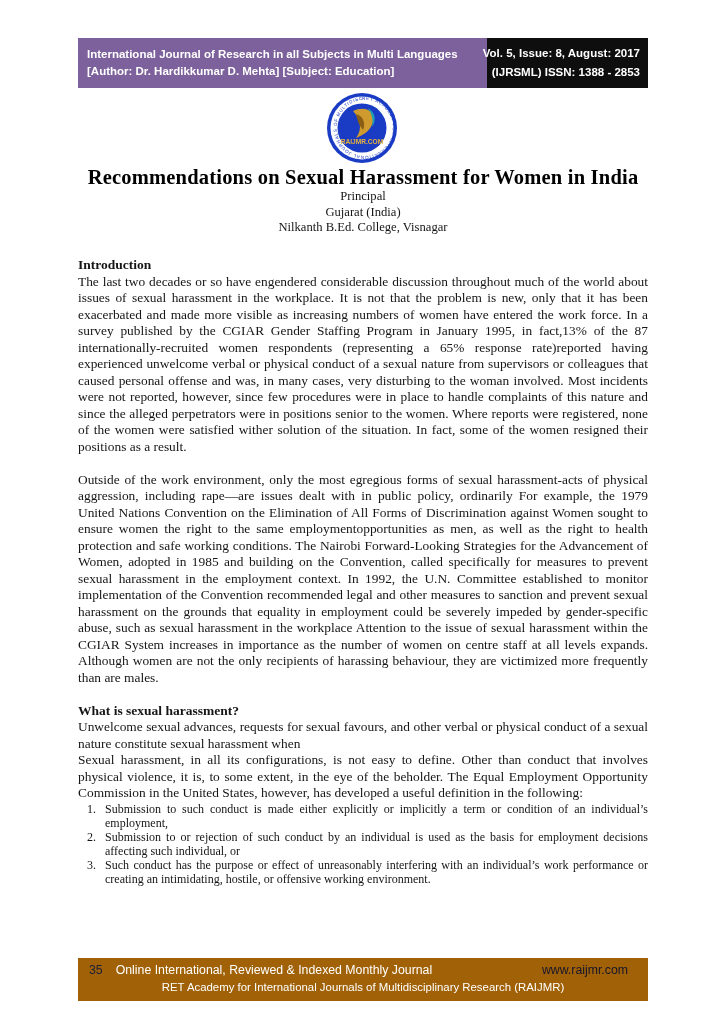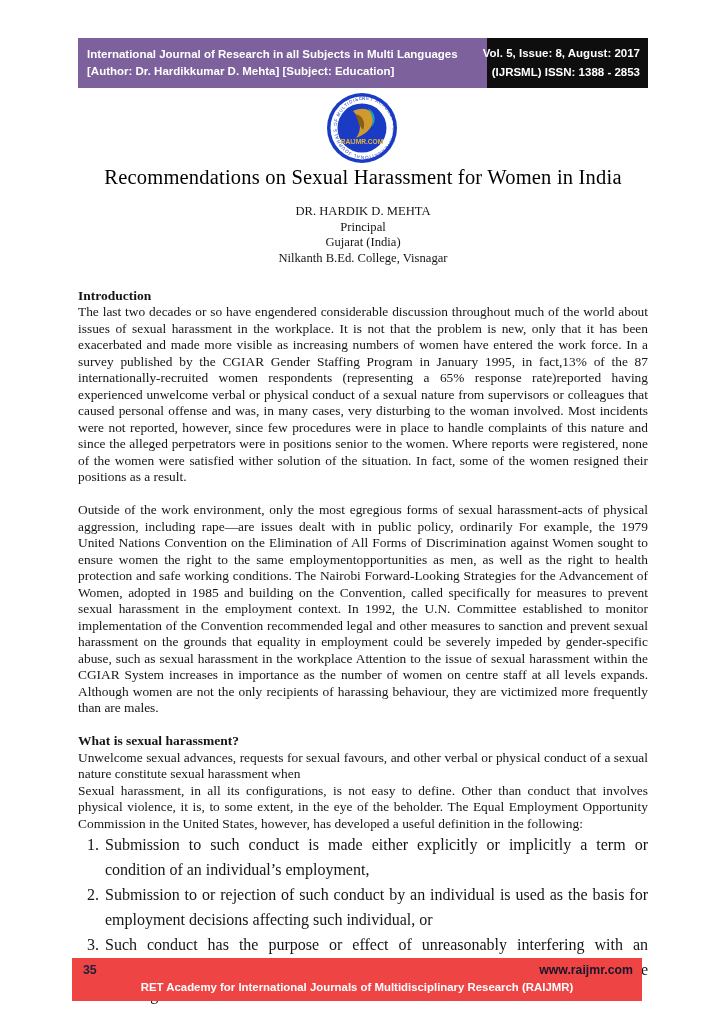--- a/index.html
+++ b/index.html
@@ -46,23 +46,22 @@
     position:absolute; top:92px; left:50%;
     transform:translateX(-50%);
     width:72px; height:72px;
   }
   
   .content {
     position:absolute; left:78px; top:166px; width:570px;
   }
   .article-title {
     text-align:center;
-    font-size:20.5px; font-weight:normal;
+    font-size:20.5px; font-weight:bold;
     color:#000000;
-    margin-bottom:15px;
     white-space:nowrap;
     letter-spacing:0.2px;
   }
   .author-block {
     text-align:center;
     font-size:12.6px;
     line-height:1.25;
     margin-bottom:21px;
   }
   .section-heading {
@@ -77,44 +76,44 @@
   .para-gap { height:16.5px; }
   ol.def-list {
     list-style:none;
     counter-reset:defs;
     margin:0;
   }
   ol.def-list li {
     counter-increment:defs;
     position:relative;
     padding-left:27px;
-    font-size:16px; line-height:25px;
+    font-size:12px; line-height:14px;
     text-align:justify;
   }
   ol.def-list li::before {
     content:counter(defs) ".";
     position:absolute; left:9px;
   }
   
   .footer-bar {
-    position:absolute; left:72px; top:958px;
+    position:absolute; left:78px; top:958px;
     width:570px; height:43px;
-    background:#ef4444;
+    background:#a16207;
     font-family:"Liberation Sans", sans-serif;
-    font-weight:bold;
+    font-weight:normal;
     padding-top:5px;
   }
   .footer-row1 {
     display:flex; align-items:baseline;
     font-size:12.3px;
     line-height:1.3;
   }
   .footer-page-num { color:#20203a; margin-left:11px; }
   .footer-journal  { color:#ffffff; margin-left:13px; }
-  .footer-site     { color:#16162c; margin-left:auto; margin-right:9px; }
+  .footer-site     { color:#16162c; margin-left:auto; margin-right:20px; }
   .footer-row2 {
     text-align:center;
     color:#ffffff;
     font-size:11.4px;
     line-height:1.45;
   }
 </style>
 </head>
 <body>
 
@@ -147,21 +146,20 @@
       <path d="M30 22 C37 24 40 31 37 38 C33 33 31 28 30 22 Z" fill="#8a5d14"></path>
       <text x="36" y="52" text-anchor="middle" font-family="Liberation Sans, sans-serif" font-weight="bold" font-size="6.6" fill="#e6b33c">RAIJMR.COM</text>
     </svg>
   </div>
 
   <div class="content">
 
     <div class="article-title">Recommendations on Sexual Harassment for Women in India</div>
 
     <div class="author-block">
-      <div>DR. HARDIK D. MEHTA</div>
       <div>Principal</div>
       <div>Gujarat (India)</div>
       <div>Nilkanth B.Ed. College, Visnagar</div>
     </div>
 
     <div class="section-heading">Introduction</div>
     <p class="para">The last two decades or so have engendered considerable discussion throughout much of the world about issues of sexual harassment in the workplace.  It is not that the problem is new, only that it has been exacerbated and made more visible as increasing numbers of women have entered the work force. In a survey published by the CGIAR Gender Staffing Program in January 1995, in fact,13% of the 87 internationally-recruited women respondents (representing a 65% response rate)reported having experienced unwelcome verbal or physical conduct of a sexual nature from supervisors or colleagues that caused personal offense and was, in many cases, very disturbing to the woman involved.  Most incidents were not reported, however, since few procedures were in place to handle complaints of this nature and since the alleged perpetrators were in positions senior to the women.  Where reports were registered, none of the women were satisfied wither solution of the situation.  In fact, some of the women resigned their positions as a result.</p>
 
     <div class="para-gap"></div>
 
@@ -177,18 +175,19 @@
       <li>Submission to such conduct is made either explicitly or implicitly a term or condition of an individual’s employment,</li>
       <li>Submission to or rejection of such conduct by an individual is used as the basis for employment decisions affecting such individual, or</li>
       <li>Such conduct has the purpose or effect of unreasonably interfering with an individual’s work performance or creating an intimidating, hostile, or offensive working environment.</li>
     </ol>
 
   </div>
 
   <div class="footer-bar">
     <div class="footer-row1">
       <span class="footer-page-num">35</span>
+      <span class="footer-journal">Online International, Reviewed &amp; Indexed Monthly Journal</span>
       <span class="footer-site">www.raijmr.com</span>
     </div>
     <div class="footer-row2">RET Academy for International Journals of Multidisciplinary Research (RAIJMR)</div>
   </div>
 
 </div>
 
 </body></html>

